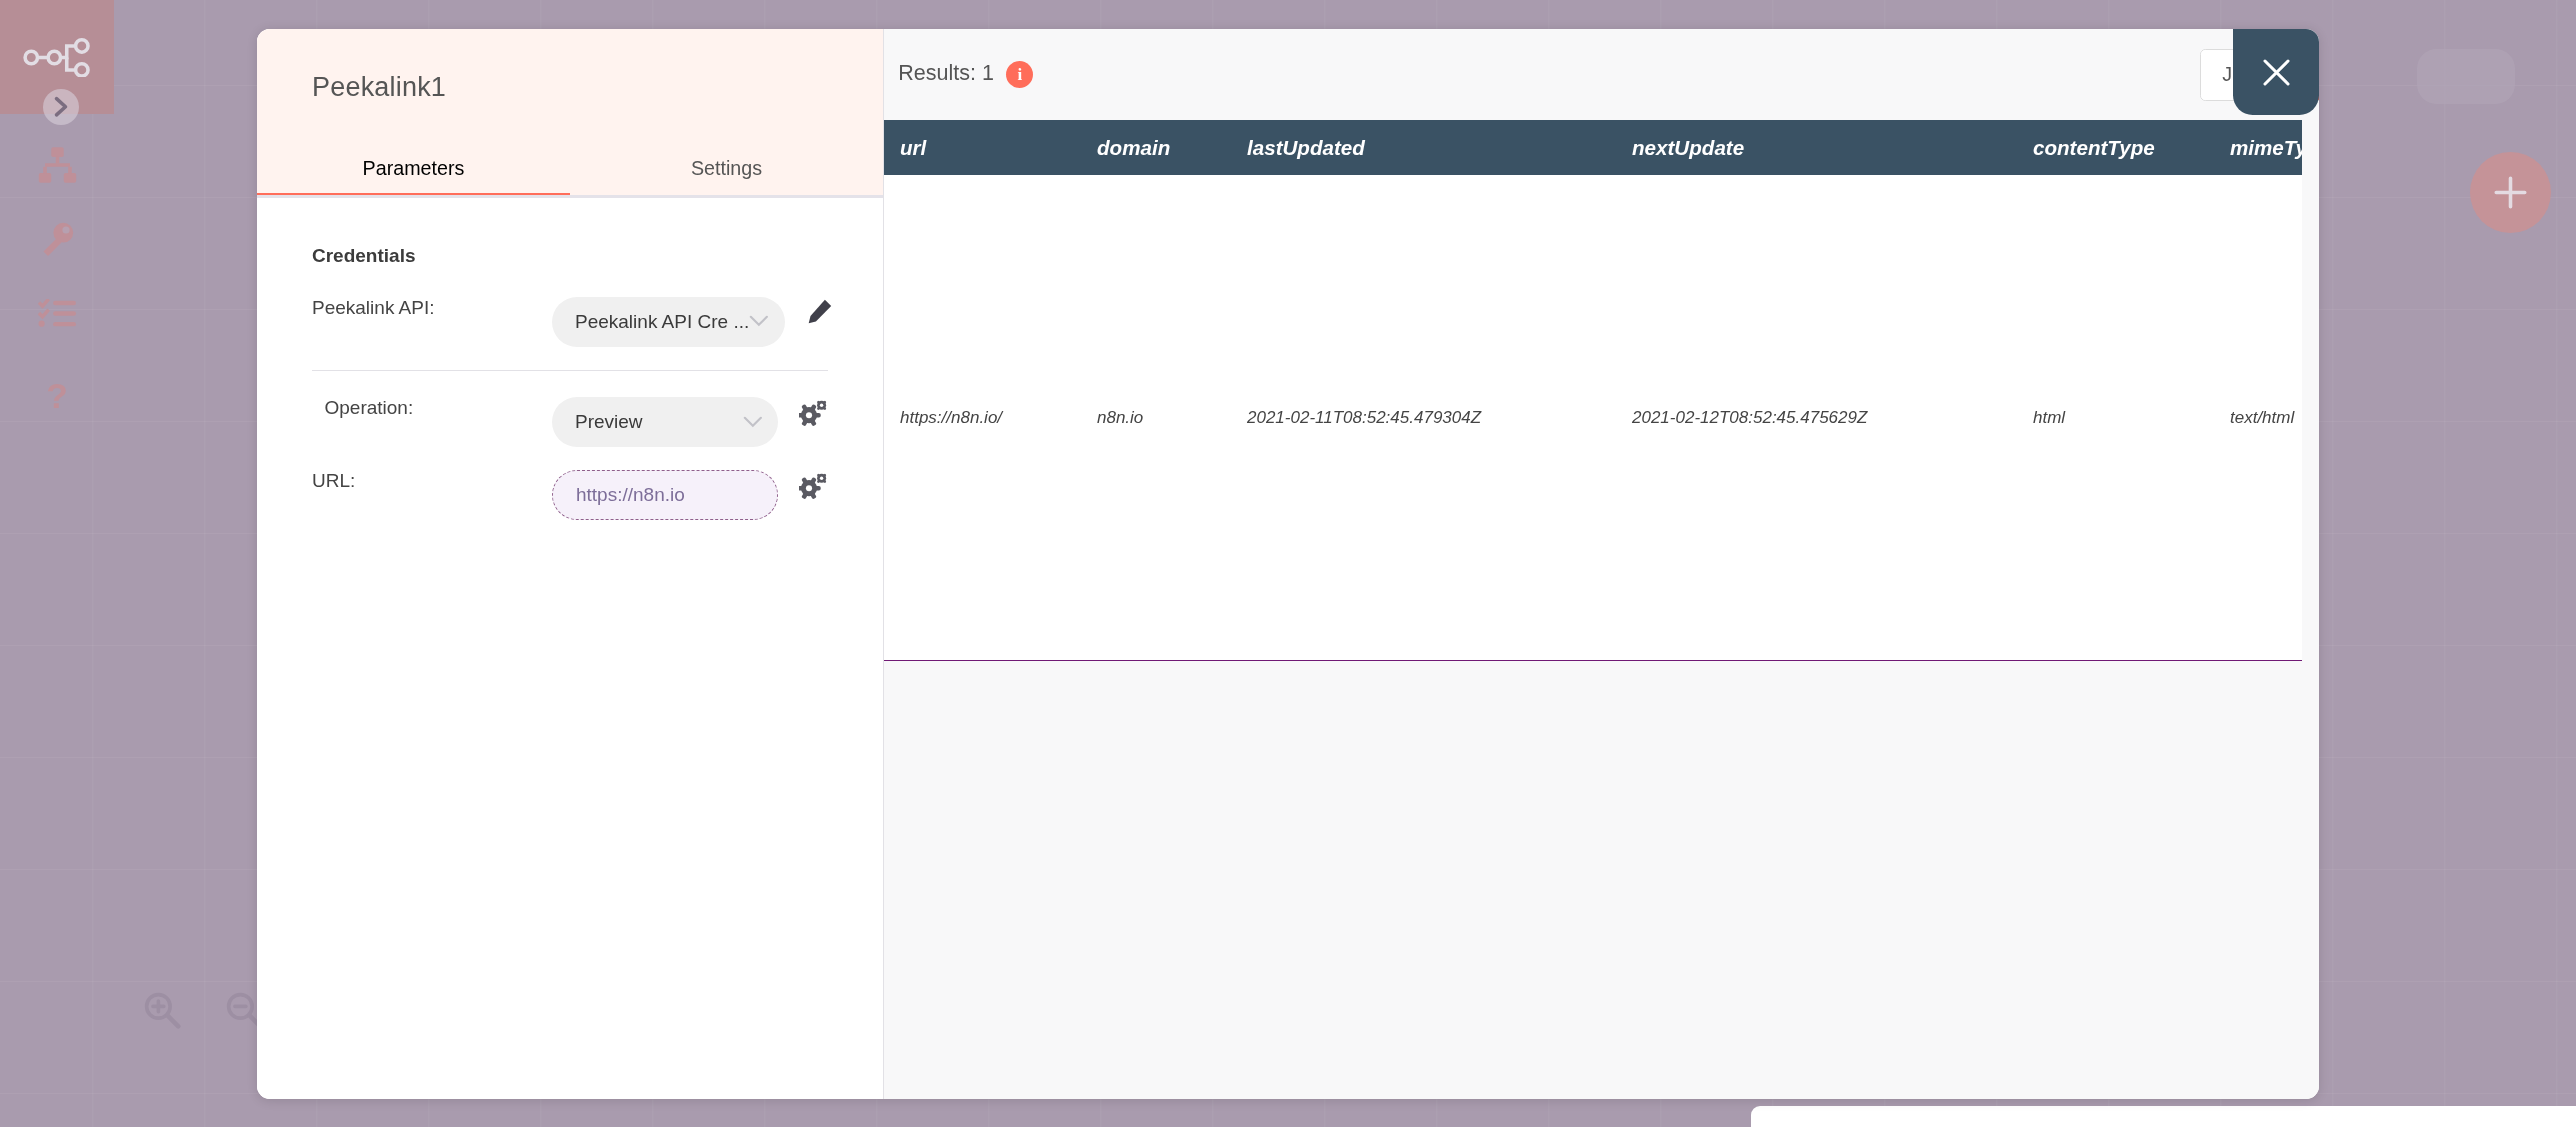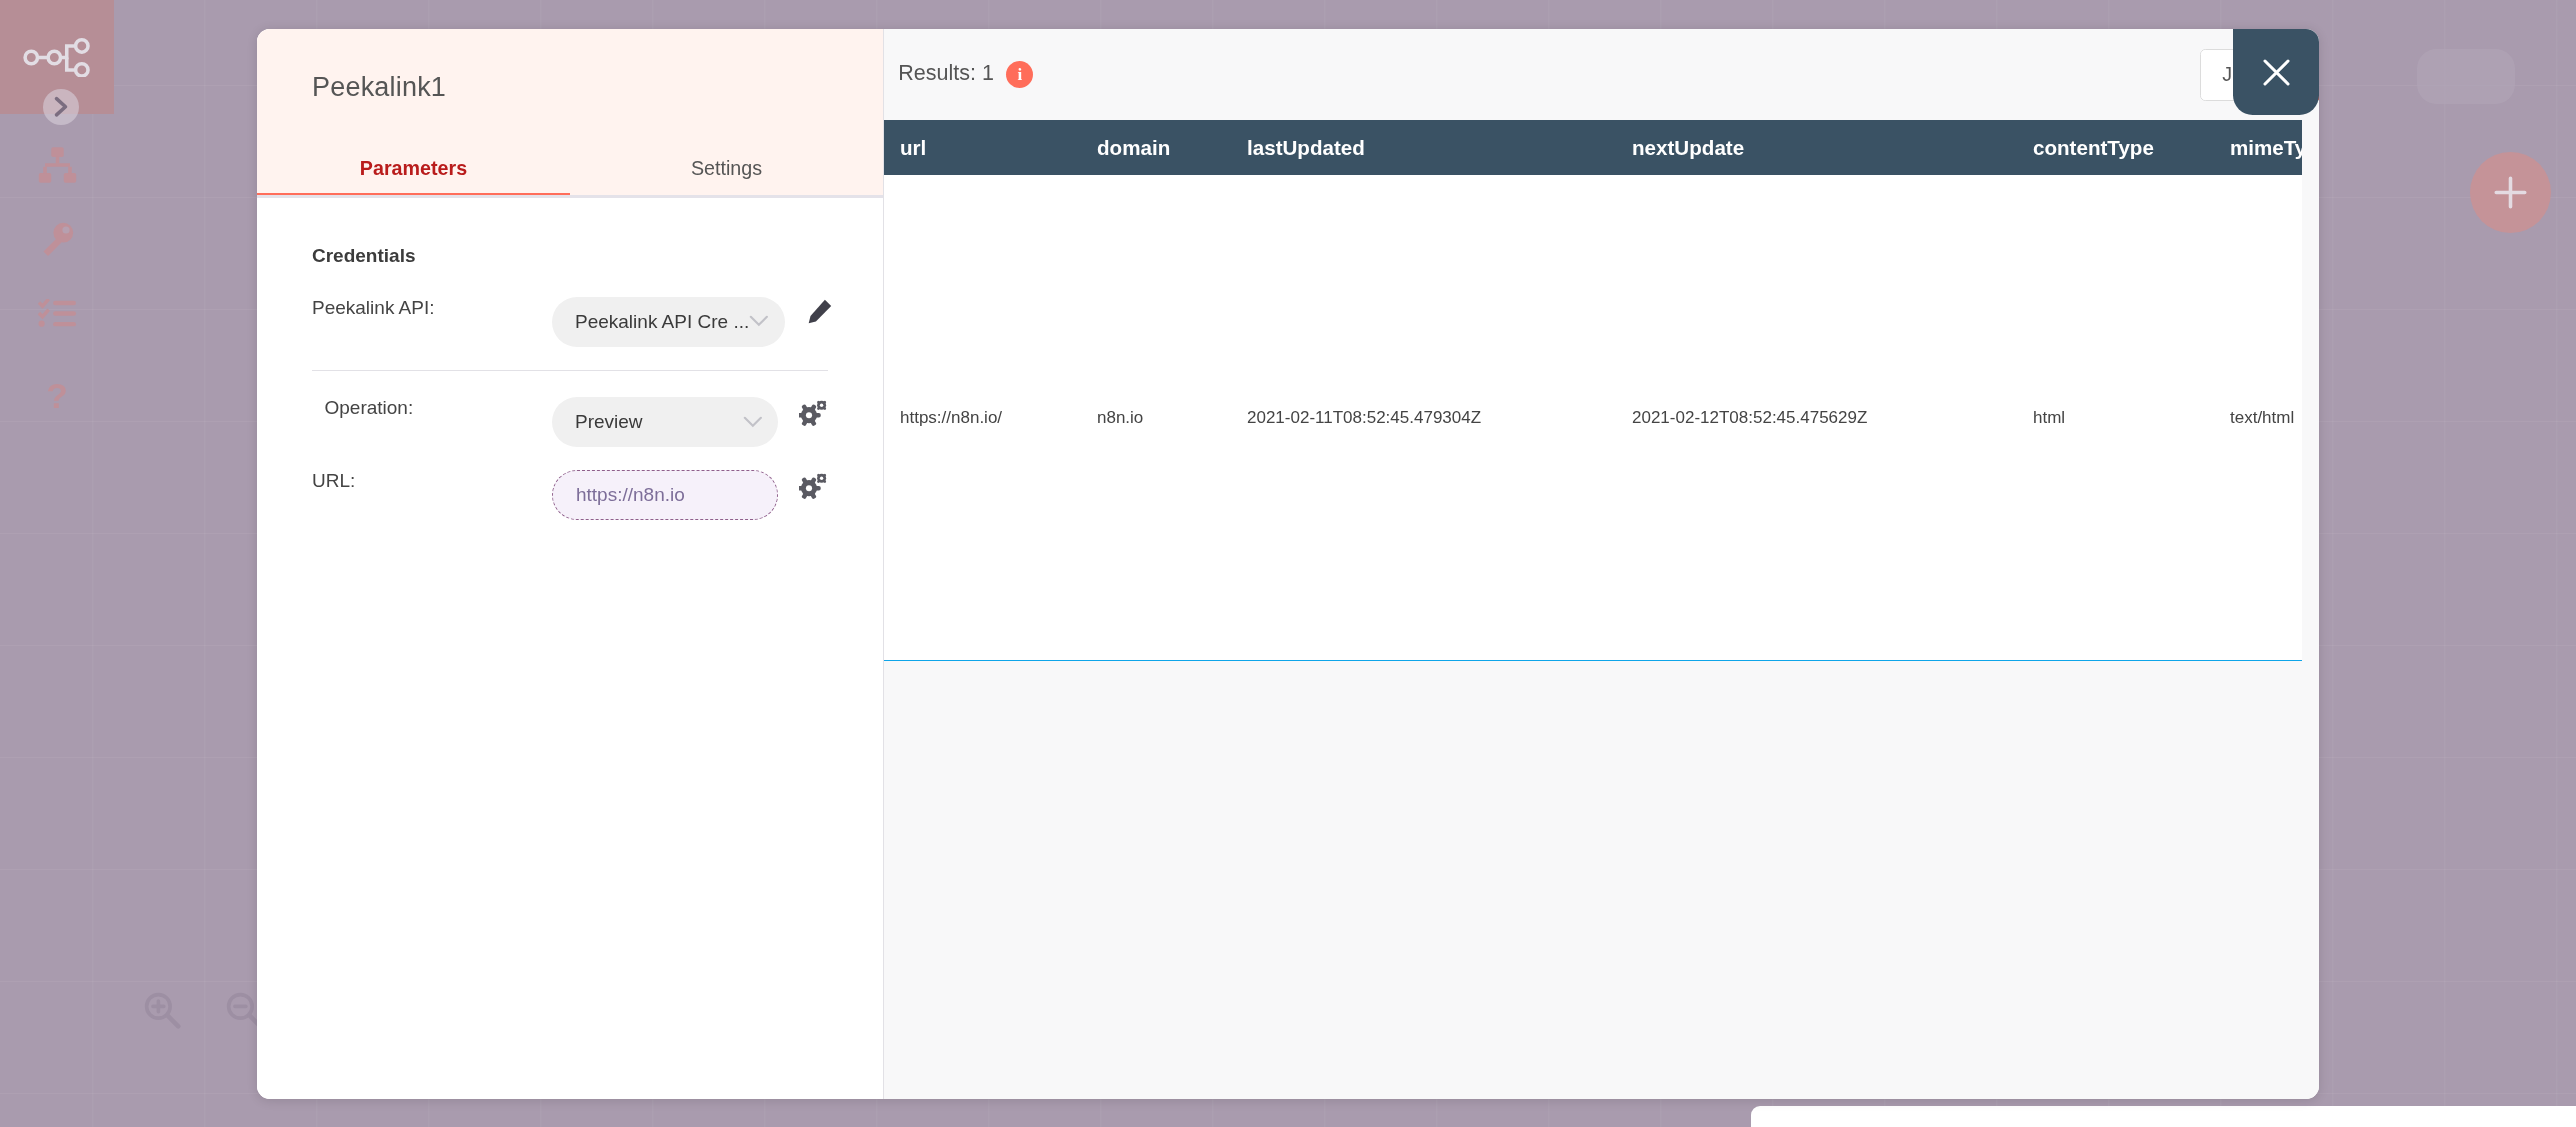--- a/index.html
+++ b/index.html
@@ -131,21 +131,21 @@
     position: relative;
   }
   .tab {
     flex: 1;
     text-align: center;
     padding: 12.5px 0 18px 0;
     font-size: 19.7px;
     color: #555;
     position: relative;
   }
-  .tab.active { color: #b91c1c; font-weight: bold; }
+  .tab.active { color: #000000; font-weight: normal; }
   .tab.active::after {
     content: "";
     position: absolute;
     left: 0; right: 0; bottom: 0;
     height: 4.5px;
     background: #ff6d5a;
   }
   #tabs::after {
     content: "";
     position: absolute;
@@ -312,25 +312,26 @@
     border-top-right-radius: 9px;
     display: flex;
     align-items: center;
     justify-content: center;
     z-index: 4;
   }
 
   
   #table-wrap {
     margin: 0 0 0 0;
-    background: #0ea5e9;
+    background: #701a75;
     width: 1418px;
     flex: none;
     height: 541px;
     overflow: hidden;
+    font-style: italic;
   }
   table#result-table {
     border-collapse: collapse;
     table-layout: fixed;
     width: 1592px;
   }
   #result-table thead th {
     background: #3a5264;
     color: #fff;
     font-size: 20.6px;

